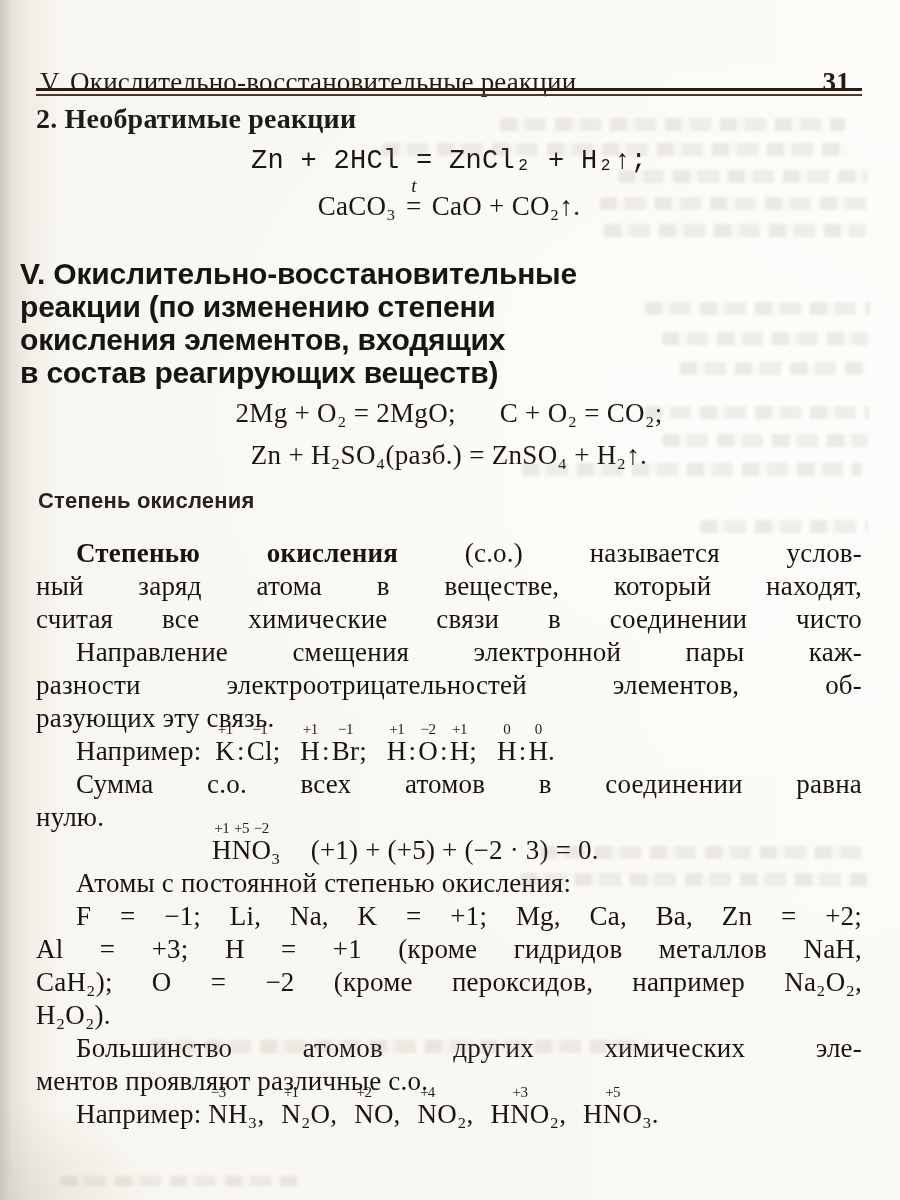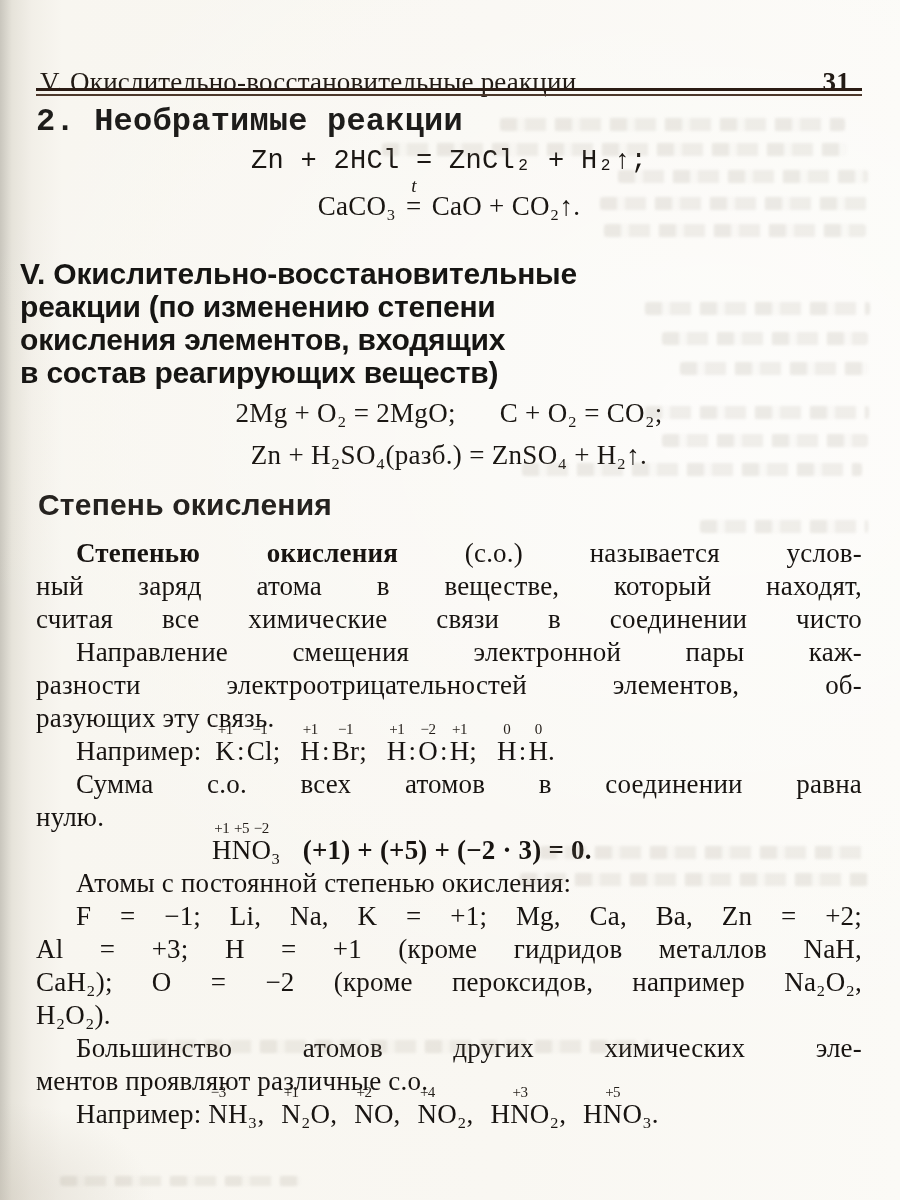--- a/index.html
+++ b/index.html
@@ -19,27 +19,27 @@
     position:absolute;left:40px;right:50px;top:52px;
     display:flex;justify-content:space-between;align-items:baseline;
     font-size:27px;line-height:30px;letter-spacing:.2px;color:#221b15;margin-top:15px;
   }
   .rnum{font-weight:bold;}
   .rule1{position:absolute;left:36px;right:38px;top:88px;height:3px;background:#2b1c14;}
   .rule2{position:absolute;left:36px;right:38px;top:94px;height:2px;background:#4d392c;}
   
   .h2{
     position:absolute;left:36px;top:103px;
-    font-family:Liberation Mono, monospace;
-    font-weight:700;font-size:32px;letter-spacing:.2px;color:#1d1c1a;
+    font-family:Liberation Serif, serif;
+    font-weight:700;font-size:28px;letter-spacing:.2px;color:#1d1c1a;
   }
   .h3{
     position:absolute;left:38px;top:488px;
     font-family:"Liberation Sans","DejaVu Sans",sans-serif;
-    font-weight:700;font-size:30px;letter-spacing:.2px;color:#25221f;
+    font-weight:700;font-size:22px;letter-spacing:.2px;color:#25221f;
   }
   .bighead{
     position:absolute;left:20px;top:257px;width:680px;
     font-family:"Liberation Sans","DejaVu Sans",sans-serif;
     font-weight:700;font-size:30px;line-height:33px;letter-spacing:-.2px;color:#161513;
   }
   
   .eq{
     position:absolute;left:36px;width:826px;text-align:center;
     font-size:27px;letter-spacing:.3px;color:#1b1713;white-space:nowrap;
@@ -63,21 +63,21 @@
   b{font-weight:bold;}
   
   .oxa{position:relative;display:inline-block;}
   .oxn{
     position:absolute;top:-13px;left:50%;transform:translateX(-50%);
     font-size:15px;line-height:14px;letter-spacing:-.5px;color:#231d18;
   }
   .colon{margin:0 2px;}
   .bond{margin-right:6px;}
   .sumline{padding-left:176px;}
-  .sumrest{margin-left:22px;font-weight:bold;}
+  .sumrest{margin-left:30px;}
   .chem{position:relative;margin-right:10px;}
   
   .ghost{
     position:absolute;height:13px;border-radius:3px;
     filter:blur(1.6px);opacity:.55;pointer-events:none;
     background:repeating-linear-gradient(90deg,
       rgba(150,142,126,.30) 0 17px, rgba(150,142,126,.06) 17px 25px,
       rgba(150,142,126,.24) 25px 46px, rgba(150,142,126,0) 46px 55px);
   }
 </style>

